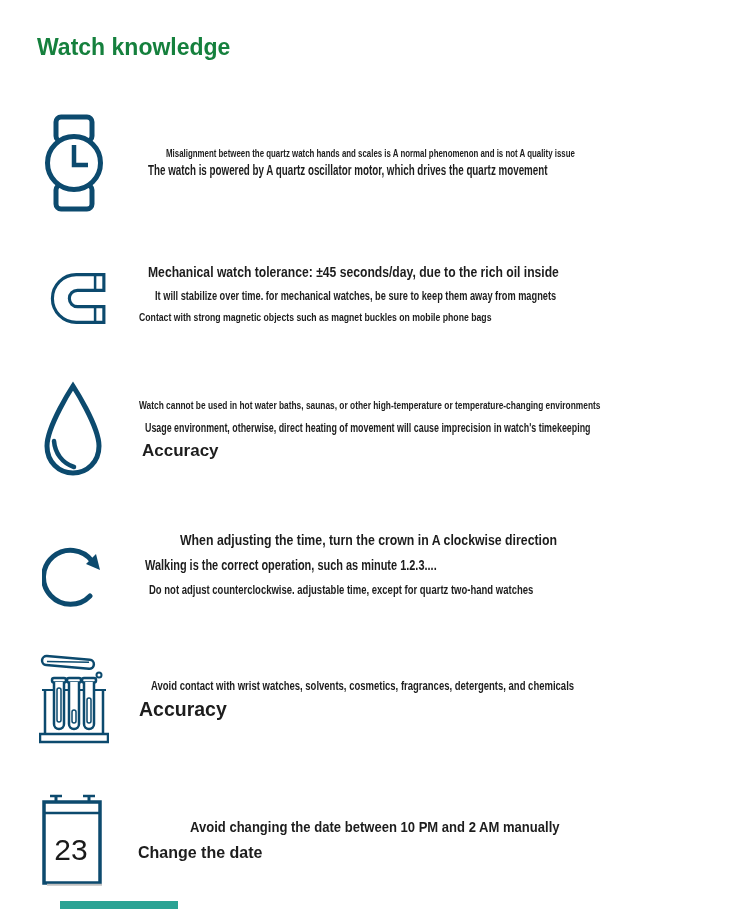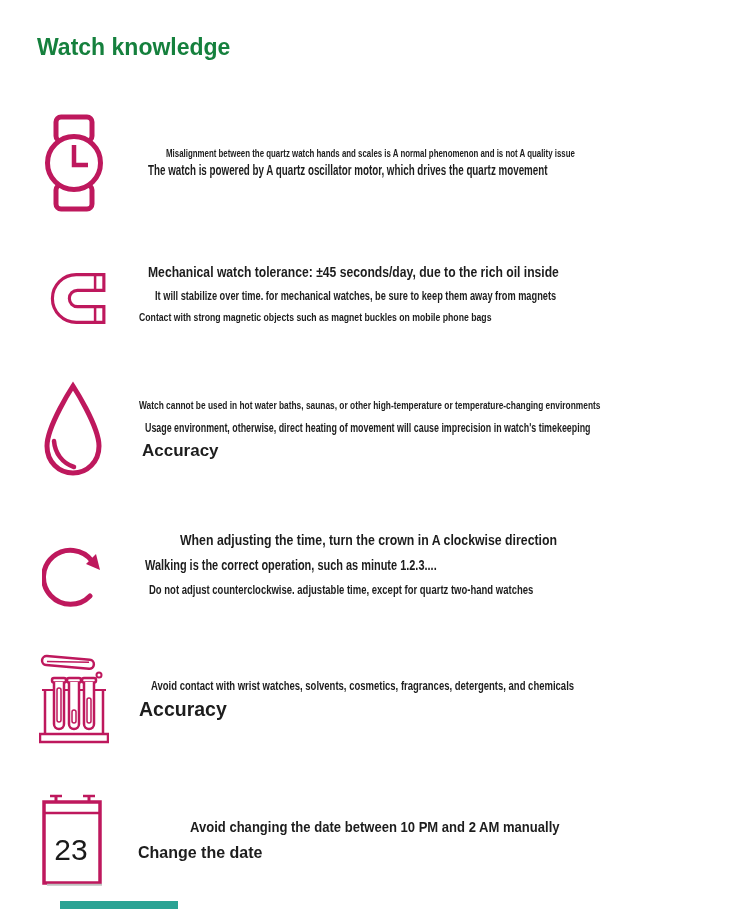--- a/index.html
+++ b/index.html
@@ -9,21 +9,21 @@
     color:#1c1c1c;
   }
   .page-title{
     position:absolute;left:37px;top:34px;
     font-size:23px;font-weight:700;color:#15803d;white-space:nowrap;
   }
   .line{
     position:absolute;white-space:nowrap;font-weight:700;color:#1d1d1d;
     transform-origin:left top;line-height:1.2;
   }
-  .icon{position:absolute;color:#be185d;text-align:right;}
+  .icon{position:absolute;color:#0c4a6e;text-align:right;}
   .icon svg{display:block;width:100%;height:100%;}
   .accent-bar{position:absolute;left:60px;top:901px;width:118px;height:8px;}
 </style>
 </head>
 <body>
 
 <div class="page-title">Watch knowledge</div>
 
 <div>
   <div class="icon" style="left:42px;top:114px;width:64px;height:98px;">

